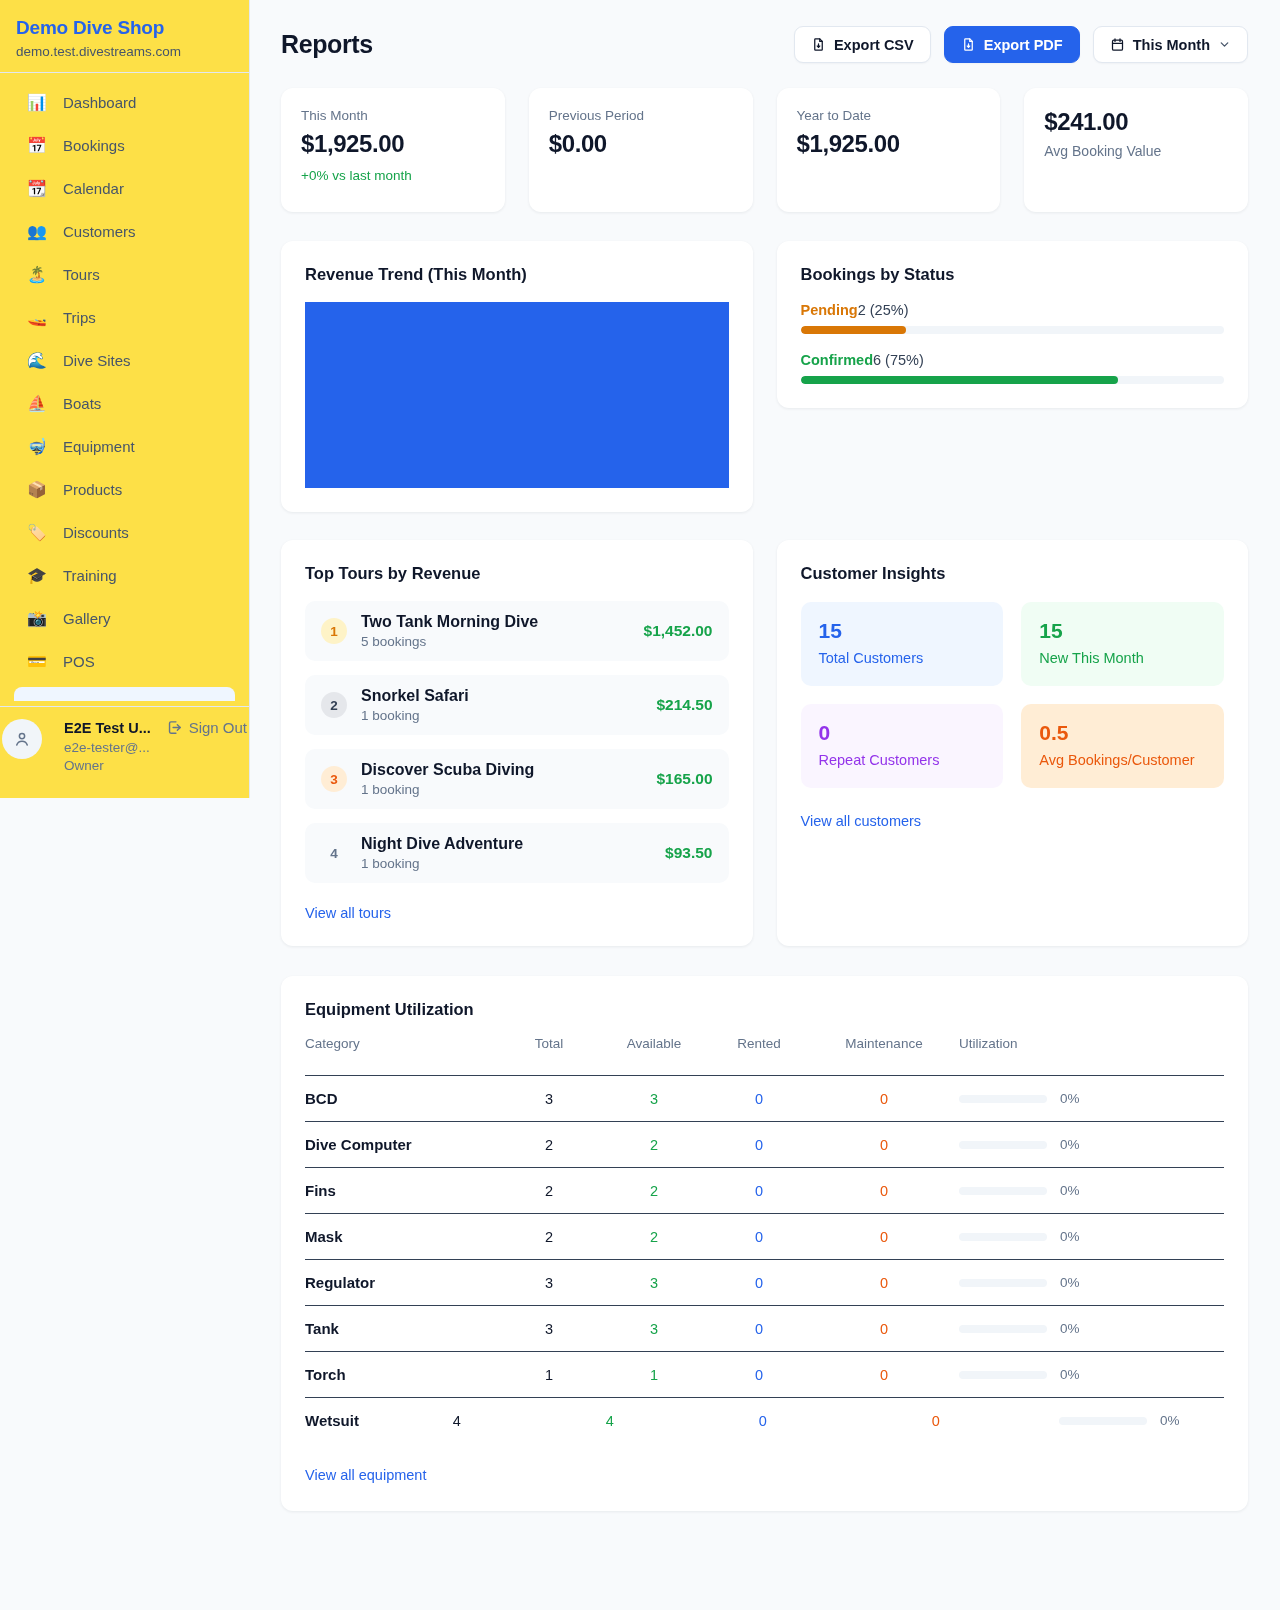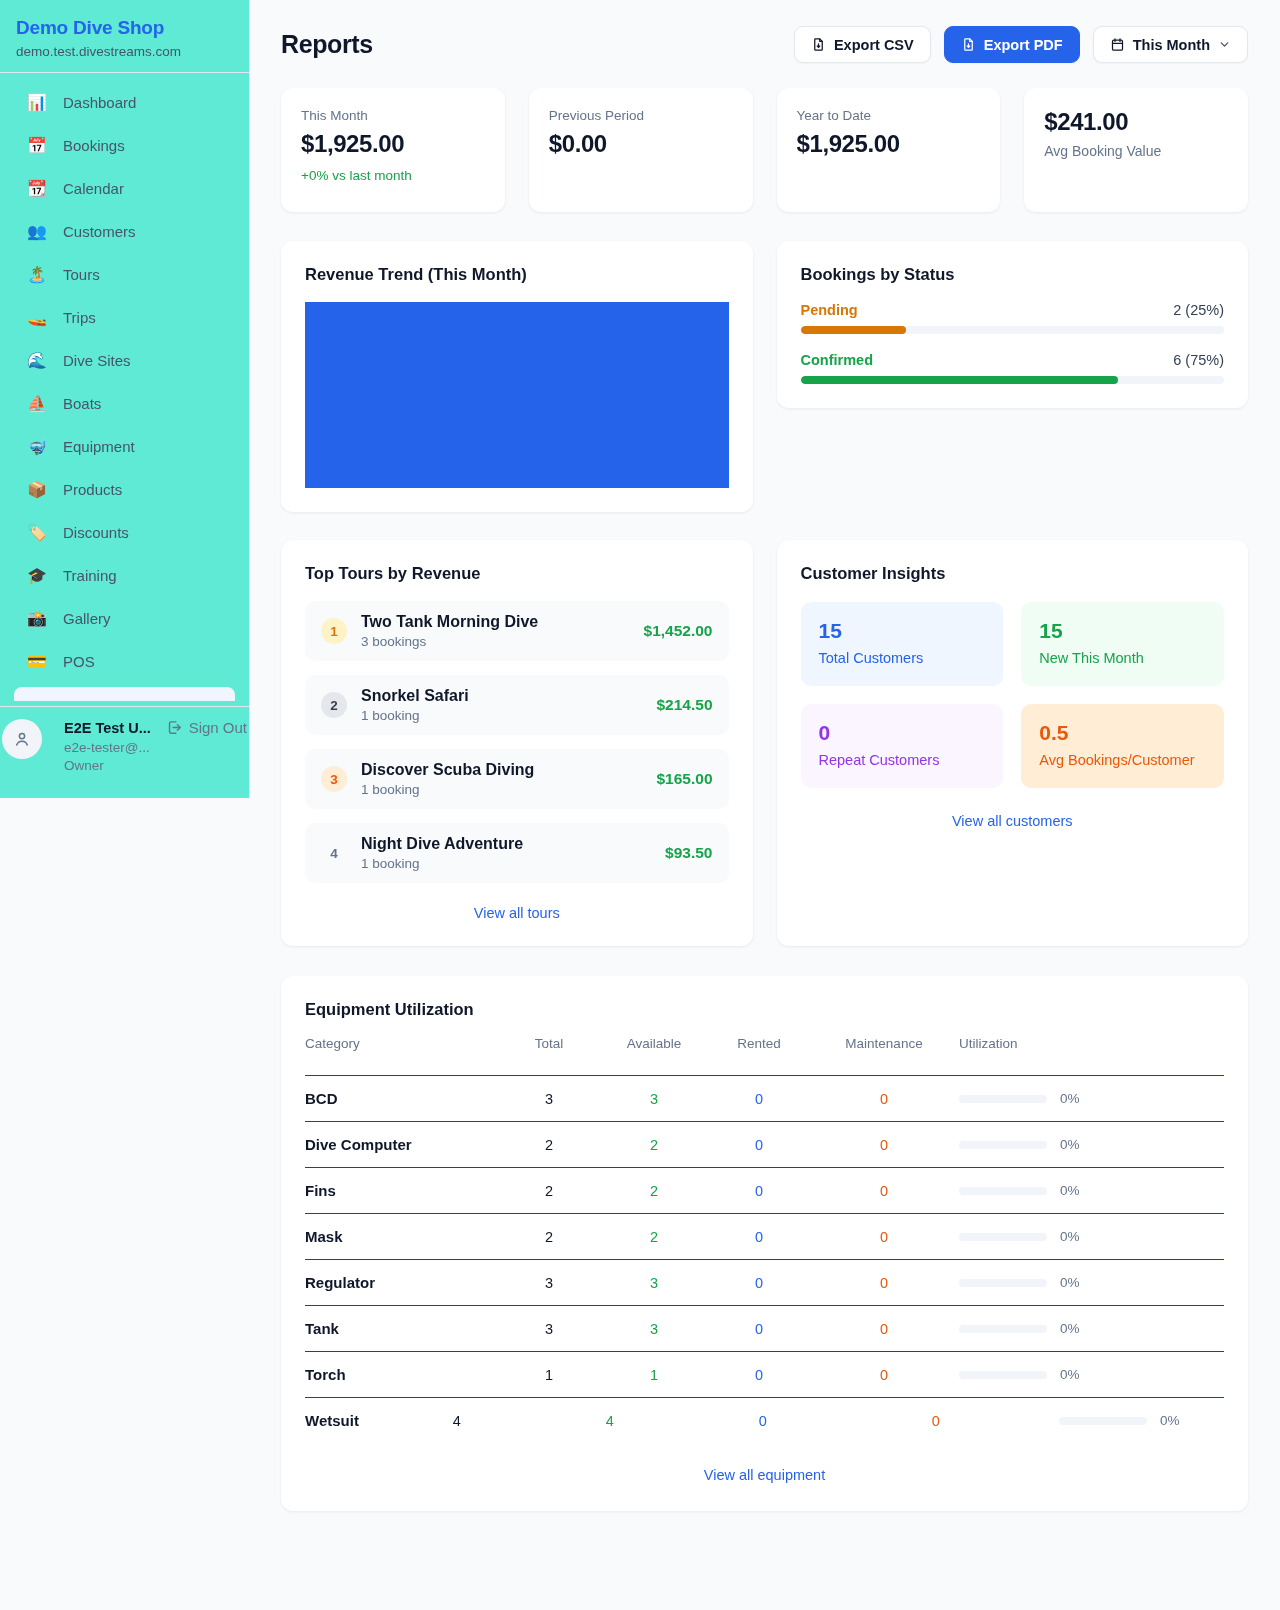--- a/index.html
+++ b/index.html
@@ -9,21 +9,21 @@
     background:#f8fafc;
     font-family:"Liberation Sans","DejaVu Sans",sans-serif;
     color:#0f172a;
     position:relative;
     overflow:hidden;
   }
   
   .sidebar {
     position:absolute; left:0; top:0;
     width:250px; height:798px;
-    background:#5eead4;
+    background:#fde047;
     border-right:1px solid #e2e8f0;
     display:flex; flex-direction:column;
   }
   .sidebar-header { padding:17px 16px 13px; border-bottom:1px solid #e2e8f0; }
   .shop-name { font-size:19px; font-weight:700; color:#2563eb; letter-spacing:-0.2px; }
   .shop-domain { font-size:13.5px; color:#475569; margin-top:5px; }
   .nav { flex:1; padding:12px 14px 0; overflow:hidden; }
   .nav-item {
     display:flex; align-items:center; gap:15px;
     height:35px; margin-bottom:8px; padding:0 12px;
@@ -77,41 +77,41 @@
   .stat-delta { font-size:13.5px; color:#16a34a; margin-top:10px; }
   .stat-card.value-first .stat-value { margin-top:0; }
   .stat-card.value-first .stat-label { font-size:14px; margin-top:7px; }
   .two-col { display:grid; grid-template-columns:1fr 1fr; gap:24px; align-items:start; }
   .row2 { margin-bottom:28px; }
   .row3 { margin-bottom:30px; align-items:stretch; }
   .card-pad { padding:24px; }
   .card-title { font-size:16.5px; font-weight:700; color:#0f172a; }
   .chart-block { margin-top:18px; height:186px; background:#2563eb; }
   .status-row { margin-top:18px; }
-  .status-line { display:flex; justify-content:space-between; align-items:center; margin-bottom:8px;gap:28px; }
+  .status-line { display:flex; align-items:center; margin-bottom:8px; }
   .status-label { font-size:14.5px; font-weight:600; }
   .status-count { font-size:14.5px; color:#334155; }
   .track { height:8px; border-radius:99px; background:#f1f5f9; overflow:hidden; }
   .fill { height:100%; border-radius:99px; }
   .tour-row {
     display:flex; align-items:center; gap:14px;
     background:#f8fafc; border-radius:10px;
     padding:12px 16px; margin-top:14px; cursor:pointer;
   }
   .tour-row:first-of-type { margin-top:18px; }
   .rank {
     width:26px; height:26px; border-radius:50%; flex:none;
     display:flex; align-items:center; justify-content:center;
     font-size:13.5px; font-weight:600;
   }
   .tour-info { flex:1; min-width:0; }
   .tour-name { font-size:16px; font-weight:600; color:#0f172a; }
   .tour-sub { font-size:13.5px; color:#64748b; margin-top:3px; }
   .tour-price { font-size:15.5px; font-weight:700; color:#16a34a; }
-  .center-link { text-align:center; margin-top:21px; }
+  .center-link { margin-top:21px; }
   .link { font-size:14.5px; color:#2563eb; text-decoration:none; cursor:pointer; }
   .insights-grid { display:grid; grid-template-columns:1fr 1fr; gap:18px; margin-top:19px; }
   .insight-box { border-radius:10px; padding:17px 18px; height:84px; }
   .insight-value { font-size:21px; font-weight:700; }
   .insight-label { font-size:14.5px; margin-top:7px; }
   .equip-card { padding:24px 24px 27px; margin-bottom:30px; }
   .equip-table { margin-top:17px; }
   .t-row {
     display:grid; grid-template-columns:1fr 100px 110px 100px 150px 265px;
     align-items:center;
@@ -305,21 +305,21 @@
   </div>
 
   <div class="two-col row3">
     <div class="card card-pad">
       <div class="card-title">Top Tours by Revenue</div>
       <div id="tour-list">
           <div class="tour-row">
             <span class="rank" style="background: rgb(254, 243, 199); color: rgb(217, 119, 6);">1</span>
             <div class="tour-info">
               <div class="tour-name">Two Tank Morning Dive</div>
-              <div class="tour-sub">3 bookings</div>
+              <div class="tour-sub">5 bookings</div>
             </div>
             <span class="tour-price">$1,452.00</span>
           </div>
           <div class="tour-row">
             <span class="rank" style="background: rgb(229, 231, 235); color: rgb(51, 65, 85);">2</span>
             <div class="tour-info">
               <div class="tour-name">Snorkel Safari</div>
               <div class="tour-sub">1 booking</div>
             </div>
             <span class="tour-price">$214.50</span>

